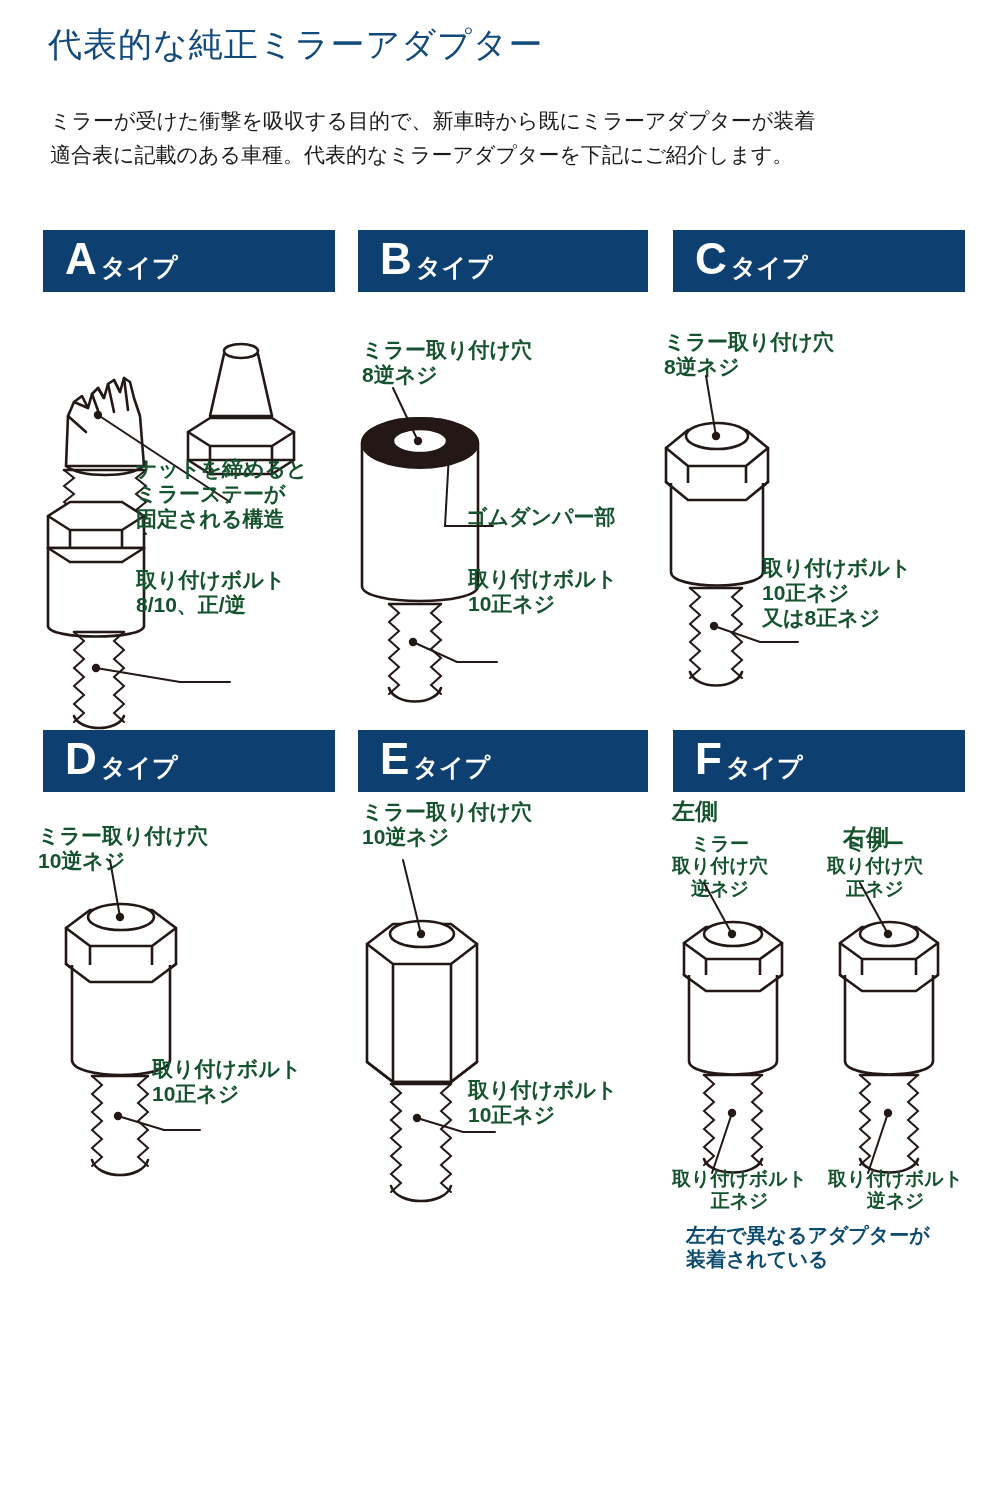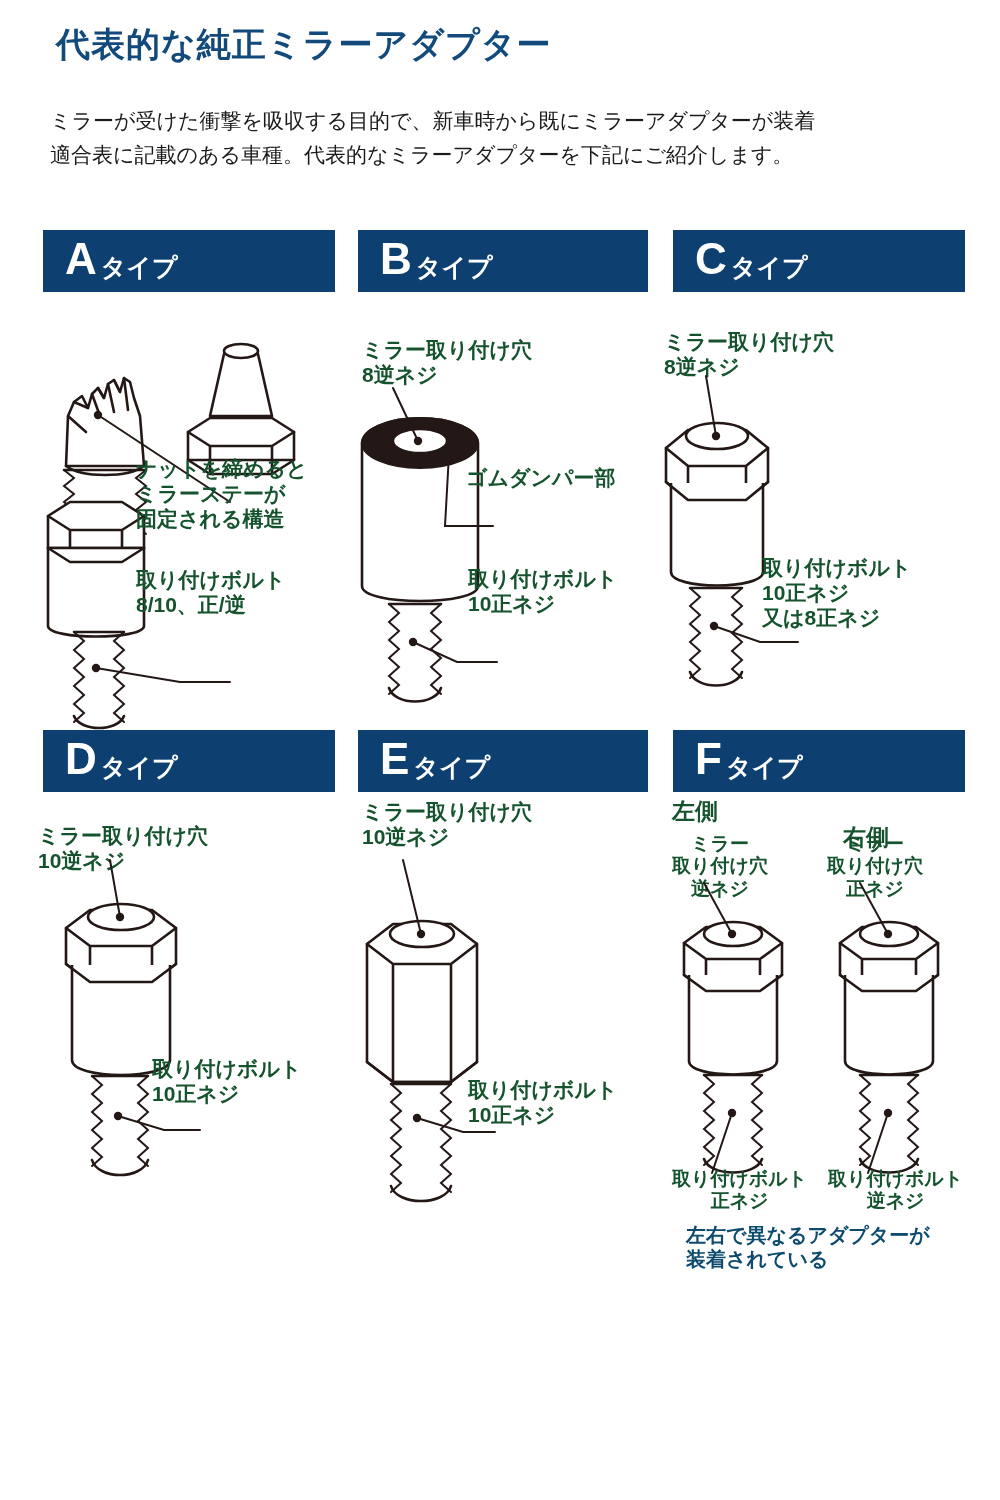--- a/index.html
+++ b/index.html
@@ -8,22 +8,22 @@
     background:#ffffff;
     font-family:"Liberation Sans","DejaVu Sans",sans-serif;
     color:#231815;
     position:relative;
     overflow:hidden;
   }
   .page{position:relative;width:1000px;height:1500px;}
 
   
   #page-title{
-    position:absolute;left:56px;top:22px;
-    font-size:34px;font-weight:bold;
+    position:absolute;left:48px;top:22px;
+    font-size:34px;font-weight:normal;
     color:#134a7c;letter-spacing:1px;
     white-space:nowrap;
   }
   #intro{
     position:absolute;left:50px;top:104px;width:900px;
     font-size:21px;line-height:1.62;font-weight:500;color:#1a1a1a;
   }
   #intro div{white-space:nowrap;}
 
   
@@ -165,21 +165,21 @@
         <circle class="dot" cx="68" cy="232" r="4.2"></circle>
       </g>
       <circle class="dot" cx="73" cy="31" r="4.2"></circle>
       <circle class="dot" cx="104" cy="44" r="4.2"></circle>
 
       <path class="ln-thin" d="M73,31 L48,-22"></path>
       <path class="ln-thin" d="M104,44 L100,116 L148,116"></path>
       <path class="ln-thin" d="M68,232 L112,252 L152,252"></path>
     </svg>
 
-    <div class="lbl" style="left:466px;top:466px;">ゴムダンパー部</div>
+    <div class="lbl" style="left:466px;top:505px;">ゴムダンパー部</div>
     <div class="lbl" style="left:468px;top:567px;">取り付けボルト
 10正ネジ</div>
   </div>
 
   <div class="type-banner" style="left:673px;top:230px;width:292px;height:62px;">
     <span class="letter">C</span>
     <span class="suffix">タイプ</span>
   </div>
 
   <div class="card">

